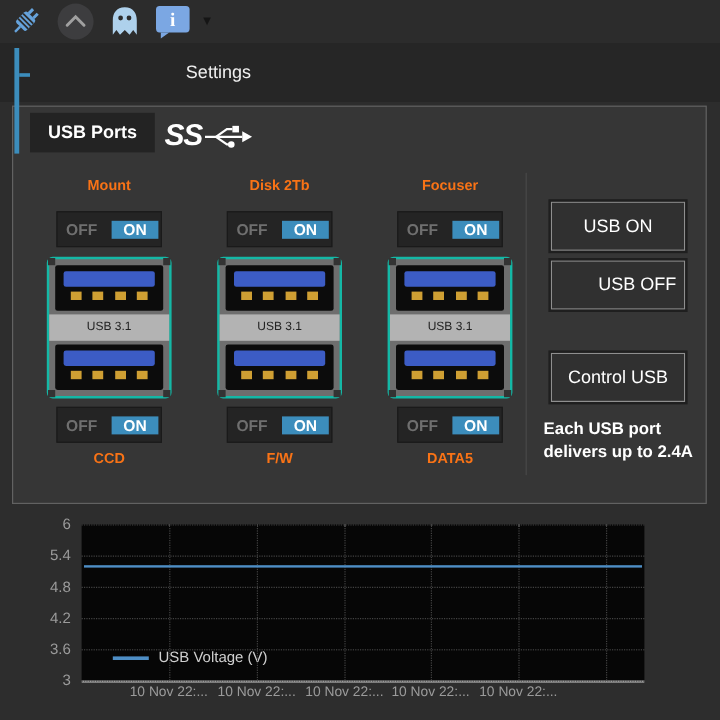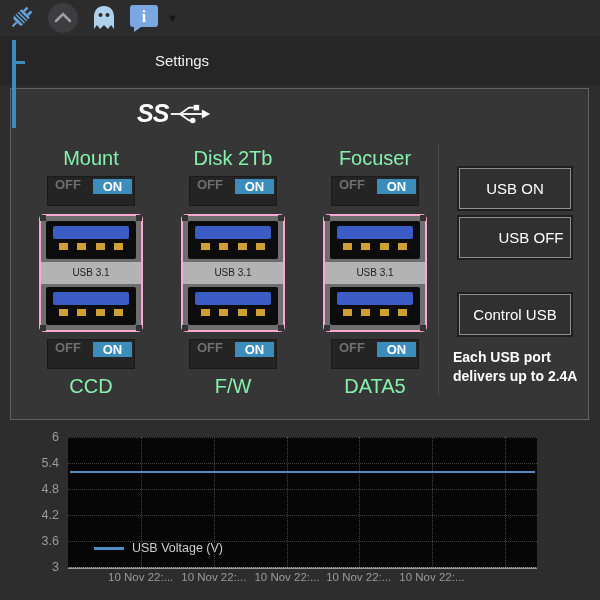--- a/index.html
+++ b/index.html
@@ -18,30 +18,30 @@
   .accent-line{position:absolute;left:12px;top:40px;width:4px;height:88px;background:#3c8dbc;z-index:6;}
   .accent-tick{position:absolute;left:16px;top:61px;width:9px;height:3px;background:#3c8dbc;z-index:6;}
 
   
   .groupbox{position:absolute;left:10px;top:88px;width:579px;height:332px;background:#363636;border:1px solid #626262;box-sizing:border-box;}
   .group-title{position:absolute;left:14px;top:5px;background:#232323;padding:8px 15px;font-weight:bold;font-size:15px;color:#fff;}
   .ss-logo{position:absolute;left:126px;top:10px;display:flex;align-items:center;gap:1px;}
   .ss-text{font-style:italic;font-weight:bold;font-size:25px;letter-spacing:-1px;color:#fff;}
 
   .col{position:absolute;top:46px;width:140px;display:flex;flex-direction:column;align-items:center;}
-  .col-label{margin-top:12px;height:18px;font-size:20px;font-weight:normal;color:#86efac;}
+  .col-label{margin-top:12px;height:18px;font-size:12px;font-weight:bold;color:#f97316;}
   .col-label.bottom{margin-top:6px;}
 
-  .toggle{margin-top:11px;width:88px;height:30px;display:flex;align-items:flex-start;background:#242424;border:1px solid #1a1a1a;box-sizing:border-box;cursor:pointer;}
+  .toggle{margin-top:11px;width:88px;height:30px;display:flex;align-items:center;background:#242424;border:1px solid #1a1a1a;box-sizing:border-box;cursor:pointer;}
   .toggle.bottom{margin-top:7px;}
   .t-off{width:40px;display:flex;align-items:center;justify-content:center;color:#6f6f6f;font-weight:bold;font-size:13px;}
   .t-sep{width:3px;background:#3c8dbc;margin:1px 0;}
   .t-on{flex:1;margin:2px;display:flex;align-items:center;justify-content:center;background:#3c8dbc;color:#fff;font-weight:bold;font-size:13px;}
 
-  .port{margin-top:8px;position:relative;width:104px;height:118px;background:#6e6e6e;border:2px solid #f9a8d4;border-radius:5px;display:flex;flex-direction:column;padding:5px;box-sizing:border-box;}
+  .port{margin-top:8px;position:relative;width:104px;height:118px;background:#6e6e6e;border:2px solid #14b8a6;border-radius:5px;display:flex;flex-direction:column;padding:5px;box-sizing:border-box;}
   .screw{position:absolute;width:6px;height:6px;background:#333;}
   .s-tl{left:-1px;top:-1px;} .s-tr{right:-1px;top:-1px;} .s-bl{left:-1px;bottom:-1px;} .s-br{right:-1px;bottom:-1px;}
   .recept{flex:1;background:#0c0c0c;border-radius:2px;padding:5px 7px 0;}
   .tongue{height:13px;background:#3c5cc5;border-radius:2px;}
   .pins{display:flex;justify-content:space-between;padding:4px 6px 0;}
   .pin{width:9px;height:7px;background:#cf9f33;}
   .band{height:22px;margin:3px -5px;background:#b3b3b3;color:#232323;font-size:10px;line-height:22px;text-align:center;}
 
   .divider{position:absolute;left:427px;top:55px;width:1px;height:252px;background:#494949;}
 
@@ -106,20 +106,21 @@
   <span class="caret">▼</span>
 </div>
 
 <div class="tabstrip">
   <div class="tab tab-settings">Settings</div>
 </div>
 <div class="accent-line"></div>
 <div class="accent-tick"></div>
 
 <div class="groupbox">
+  <div class="group-title">USB Ports</div>
   <div class="ss-logo">
     <span class="ss-text">SS</span>
     <svg width="42" height="26" viewBox="0 0 46 26">
       <g stroke="#ffffff" stroke-width="2" fill="none">
         <path d="M2 13 H36"></path>
         <path d="M12 13 L22 6 H27"></path>
         <path d="M12 13 L22 20 H25"></path>
       </g>
       <rect x="27" y="3" width="6" height="6" fill="#ffffff"></rect>
       <circle cx="26" cy="20" r="3" fill="#ffffff"></circle>

